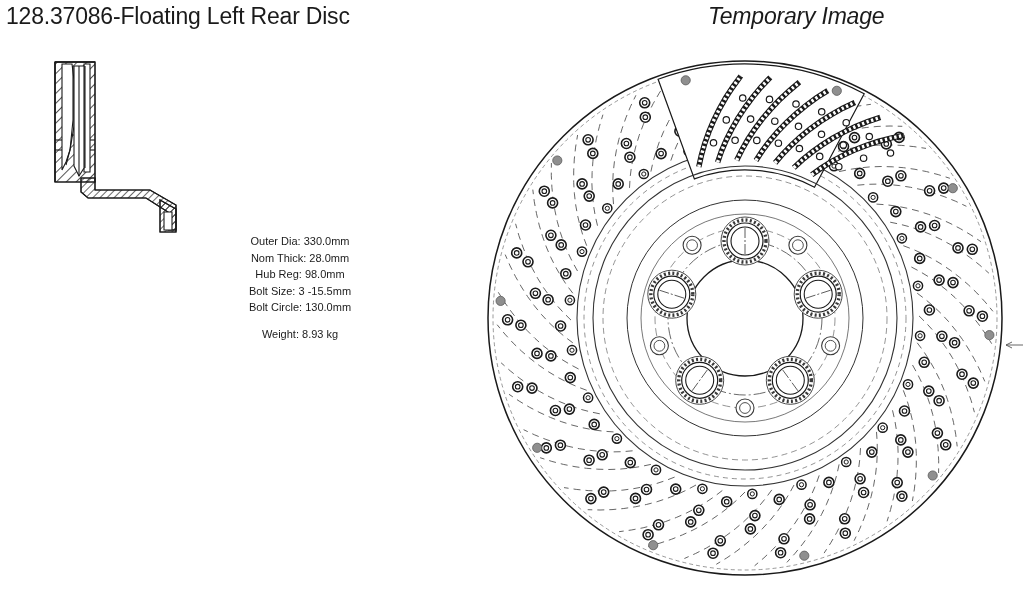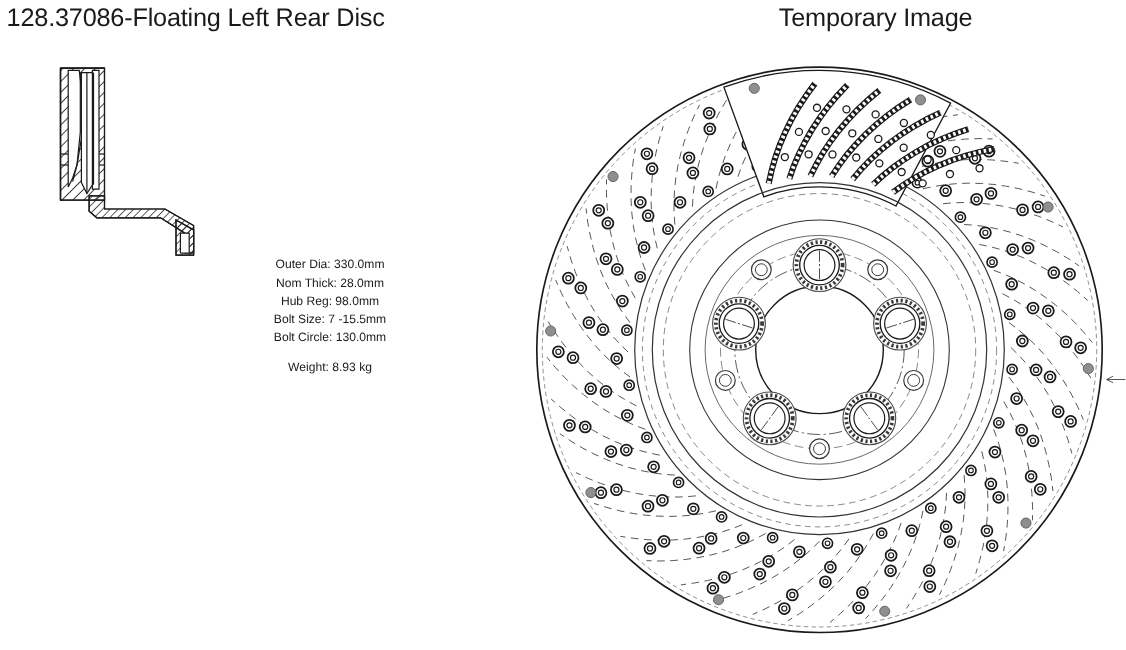--- a/index.html
+++ b/index.html
@@ -16,21 +16,21 @@
   .title{
     position:absolute;
     font-size:23px;
     font-weight:400;
     letter-spacing:-0.2px;
     color:#1a1a1a;
     white-space:nowrap;
     line-height:28px;
   }
   #part-title{ left:6px; top:2px; }
-  #image-title{ left:708px; top:2px; }
+  #image-title{ left:708px; top:2px;font-style:italic; }
 
   
   #spec-block{
     position:absolute;
     left:188px; top:233px;
     width:224px;
     text-align:center;
     font-size:11px;
     line-height:16.6px;
     color:#1b1b1b;
@@ -49,21 +49,21 @@
 <div id="root">
 
   <div class="title" id="part-title">128.37086-Floating Left Rear Disc</div>
 
   <div class="title" id="image-title">Temporary Image</div>
 
   <div id="spec-block">
     <span class="spec-line">Outer Dia: 330.0mm</span>
     <span class="spec-line">Nom Thick: 28.0mm</span>
     <span class="spec-line">Hub Reg: 98.0mm</span>
-    <span class="spec-line">Bolt Size: 7 -15.5mm</span>
+    <span class="spec-line">Bolt Size: 3 -15.5mm</span>
     <span class="spec-line">Bolt Circle: 130.0mm</span>
     <span class="spec-weight">Weight: 8.93 kg</span>
   </div>
 
   <div class="draw">
   <svg width="1024" height="591" viewBox="0 0 1024 591" xmlns="http://www.w3.org/2000/svg">
     <defs>
 
       <pattern id="hatch" width="7" height="7" patternTransform="rotate(45)" patternUnits="userSpaceOnUse">
         <line x1="0" y1="0" x2="0" y2="7" stroke="#1a1a1a" stroke-width="1.5"></line>

